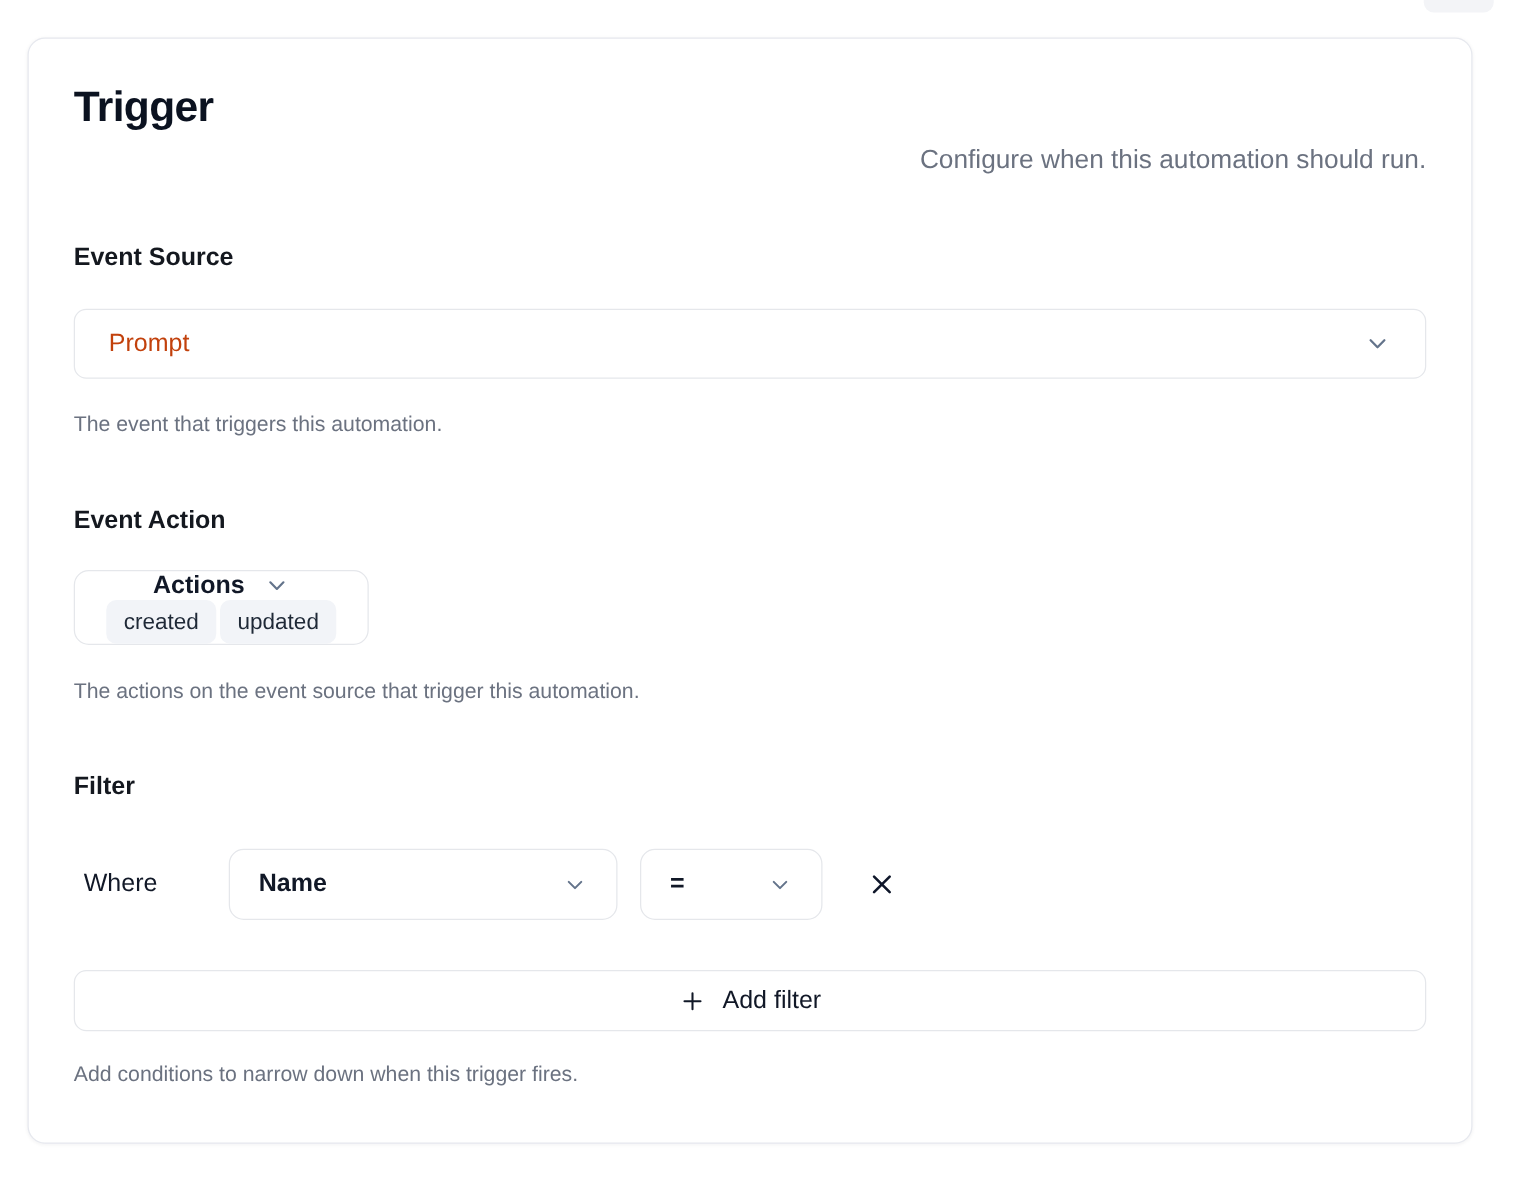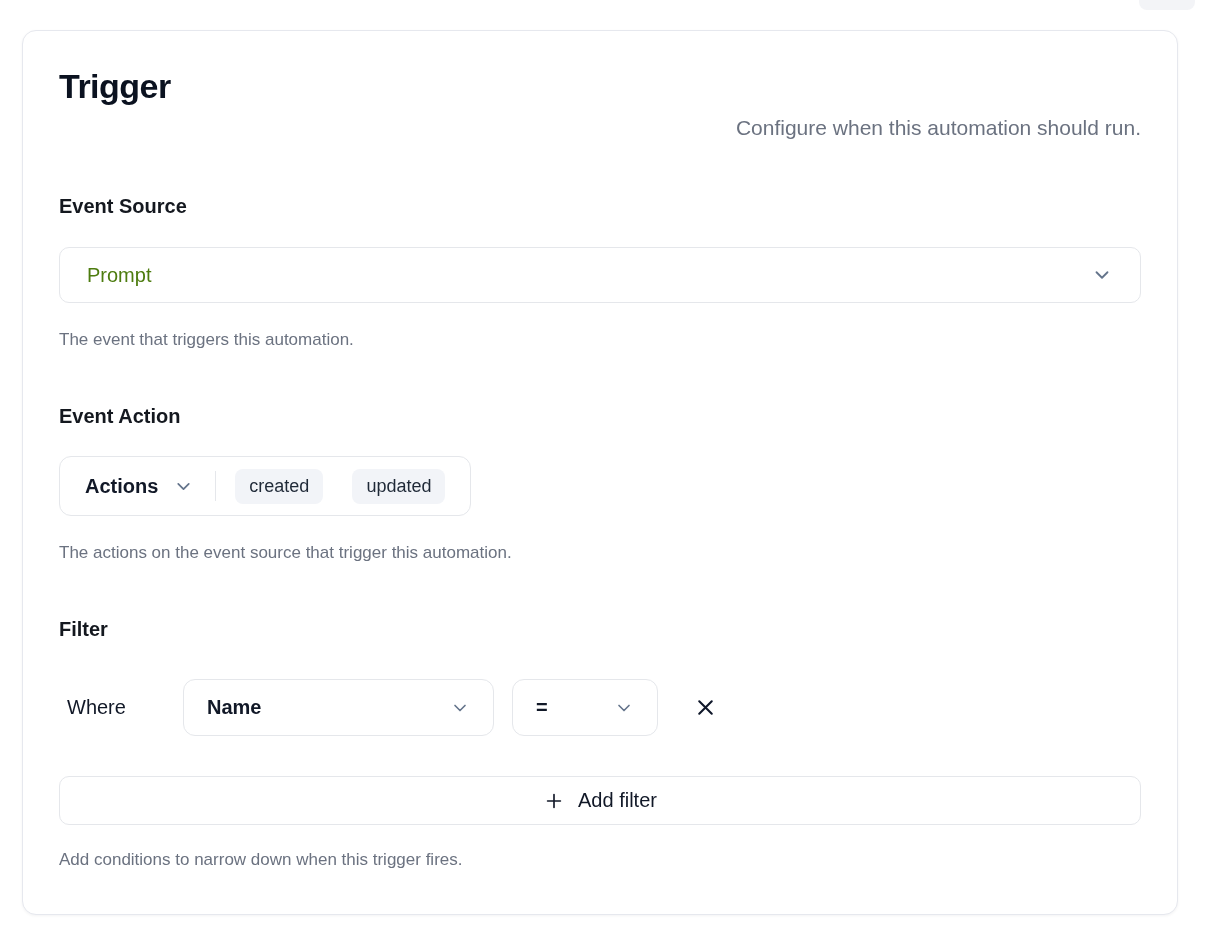--- a/index.html
+++ b/index.html
@@ -57,49 +57,50 @@
     height: 56px;
     width: 100%;
     border: 1px solid #e5e7eb;
     border-radius: 10px;
     background: #fff;
     display: flex;
     align-items: center;
     justify-content: space-between;
     padding: 0 27px;
     font-size: 20px;
-    color: #4d7c0f;
+    color: #c2410c;
     cursor: pointer;
   }
   .chev { display: flex; align-items: center; }
   .actions-box {
     margin-top: 28px;
     display: inline-flex;
     align-items: center;
     border: 1px solid #e5e7eb;
     border-radius: 12px;
     background: #fff;
     height: 60px;
     padding: 0 25px;
+    flex-direction: column;
   }
   .actions-trigger {
     display: inline-flex;
     align-items: center;
     gap: 15px;
     font-size: 20px;
     font-weight: 700;
     color: #111827;
     cursor: pointer;
   }
   .v-divider {
     width: 1px; height: 30px;
     background: #e5e7eb;
     margin: 0 19px 0 21px;
   }
-  .chips { display: inline-flex; gap: 29px; }
+  .chips { display: inline-flex; gap: 3px; }
   .chip {
     background: #f2f4f8;
     border-radius: 8px;
     padding: 7px 14px;
     font-size: 18px;
     color: #1f2937;
   }
   .filter-row {
     margin-top: 38px;
     display: flex;

